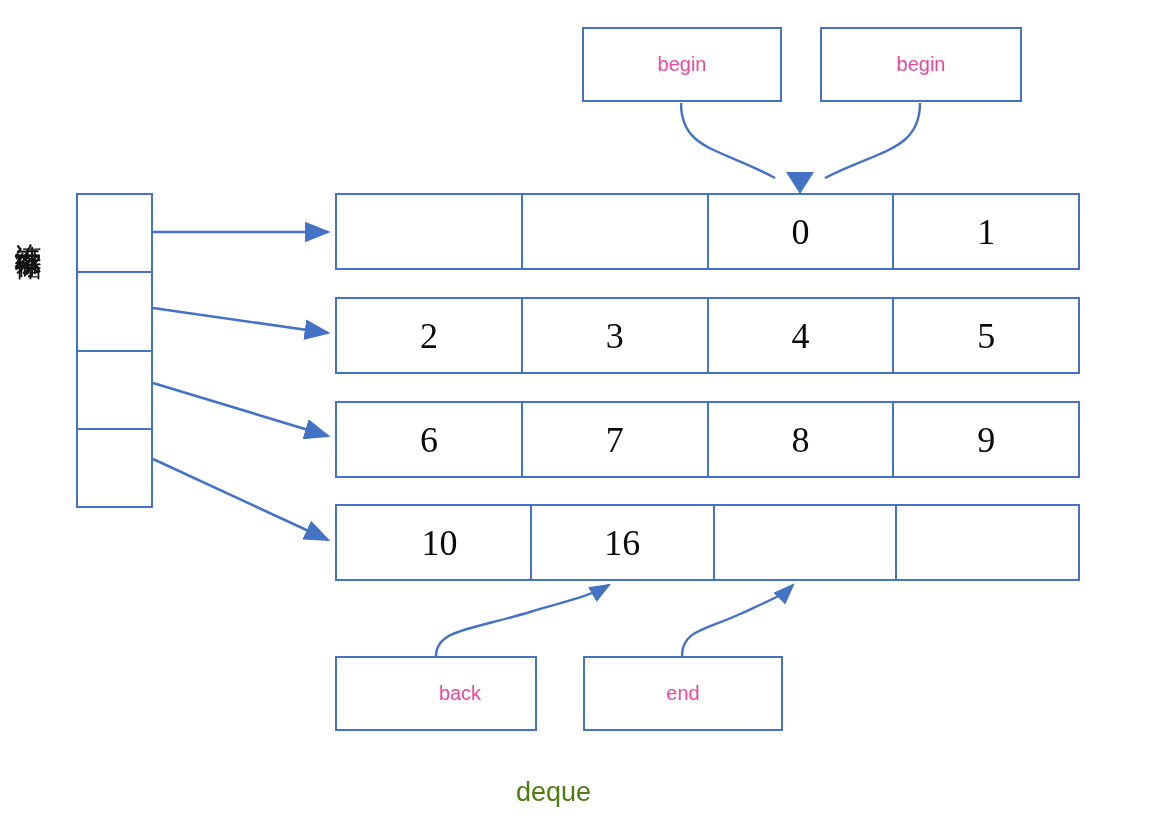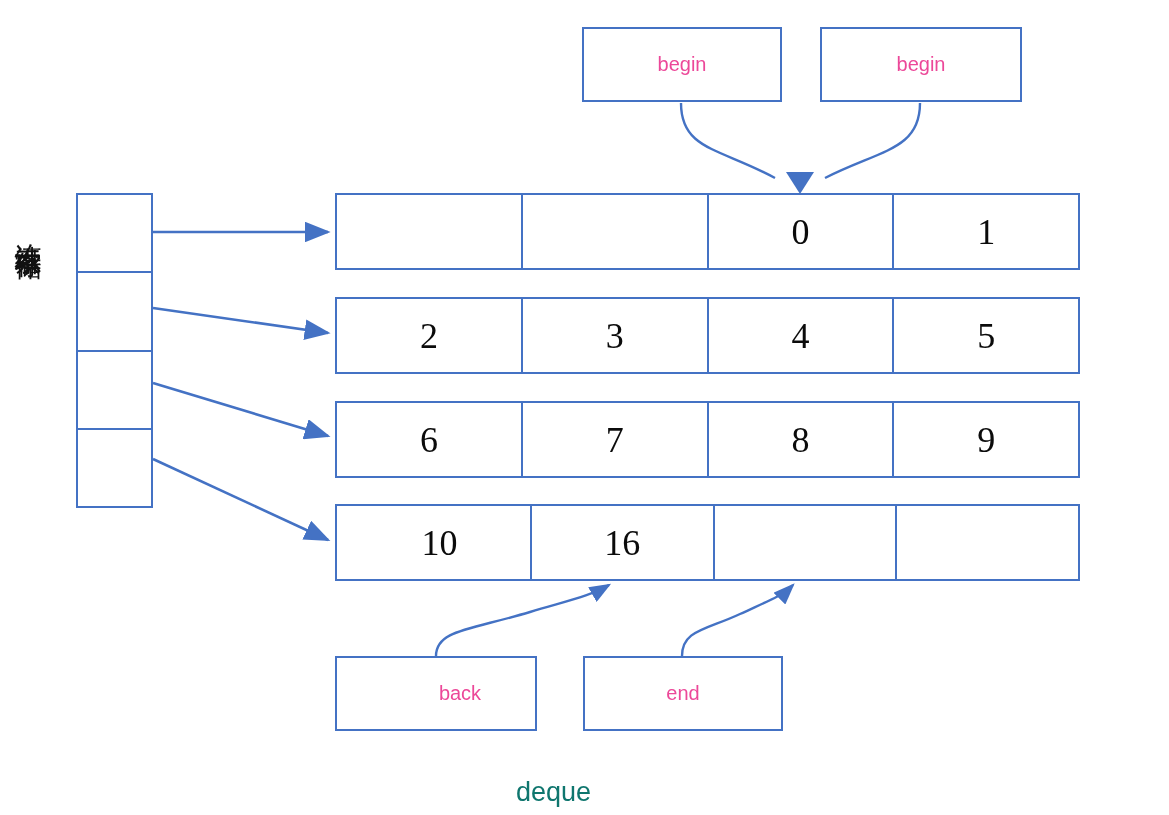--- a/index.html
+++ b/index.html
@@ -88,21 +88,21 @@
     text-orientation: upright;
     letter-spacing: 2px;
     line-height: 1;
     white-space: nowrap;
   }
   
   .caption {
     position: absolute;
     font-family: "Liberation Sans", sans-serif;
     font-size: 27px;
-    color: #0f766e;
+    color: #4d7c0f;
     white-space: nowrap;
   }
 </style>
 </head>
 <body>
 
 <div id="canvas">
 
   <svg id="wires" viewBox="0 0 1169 815" xmlns="http://www.w3.org/2000/svg">
     <defs>

